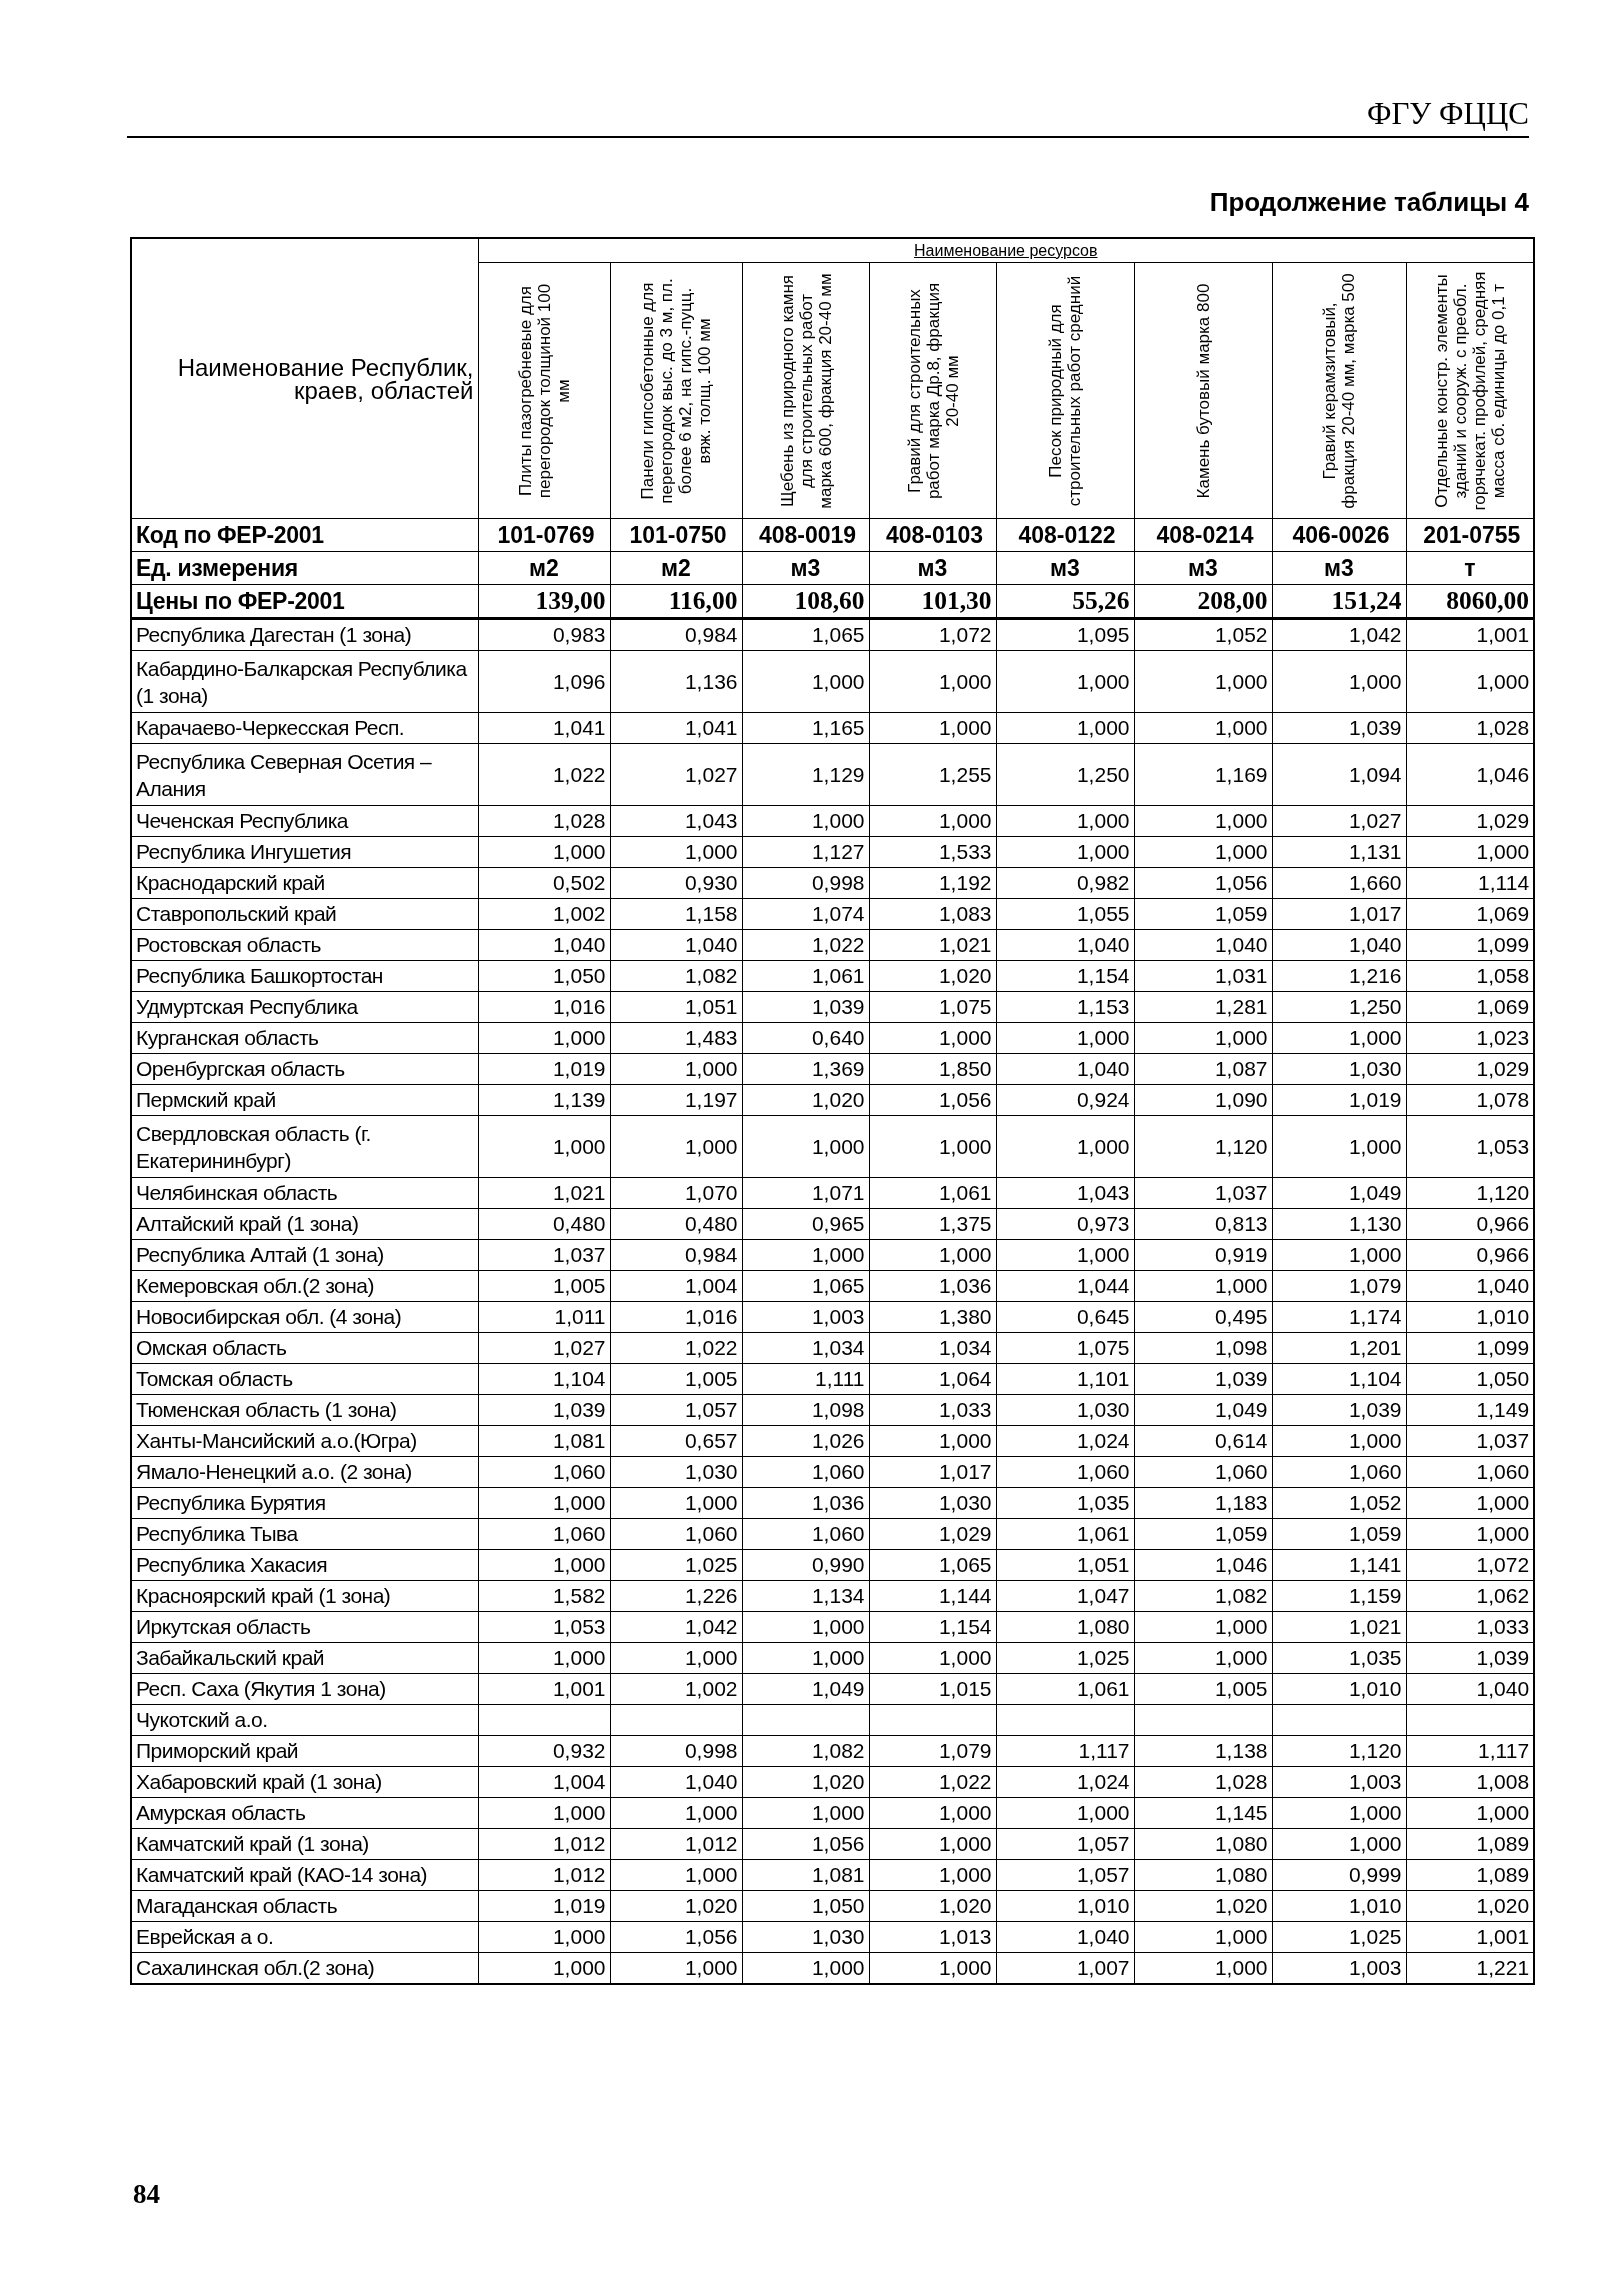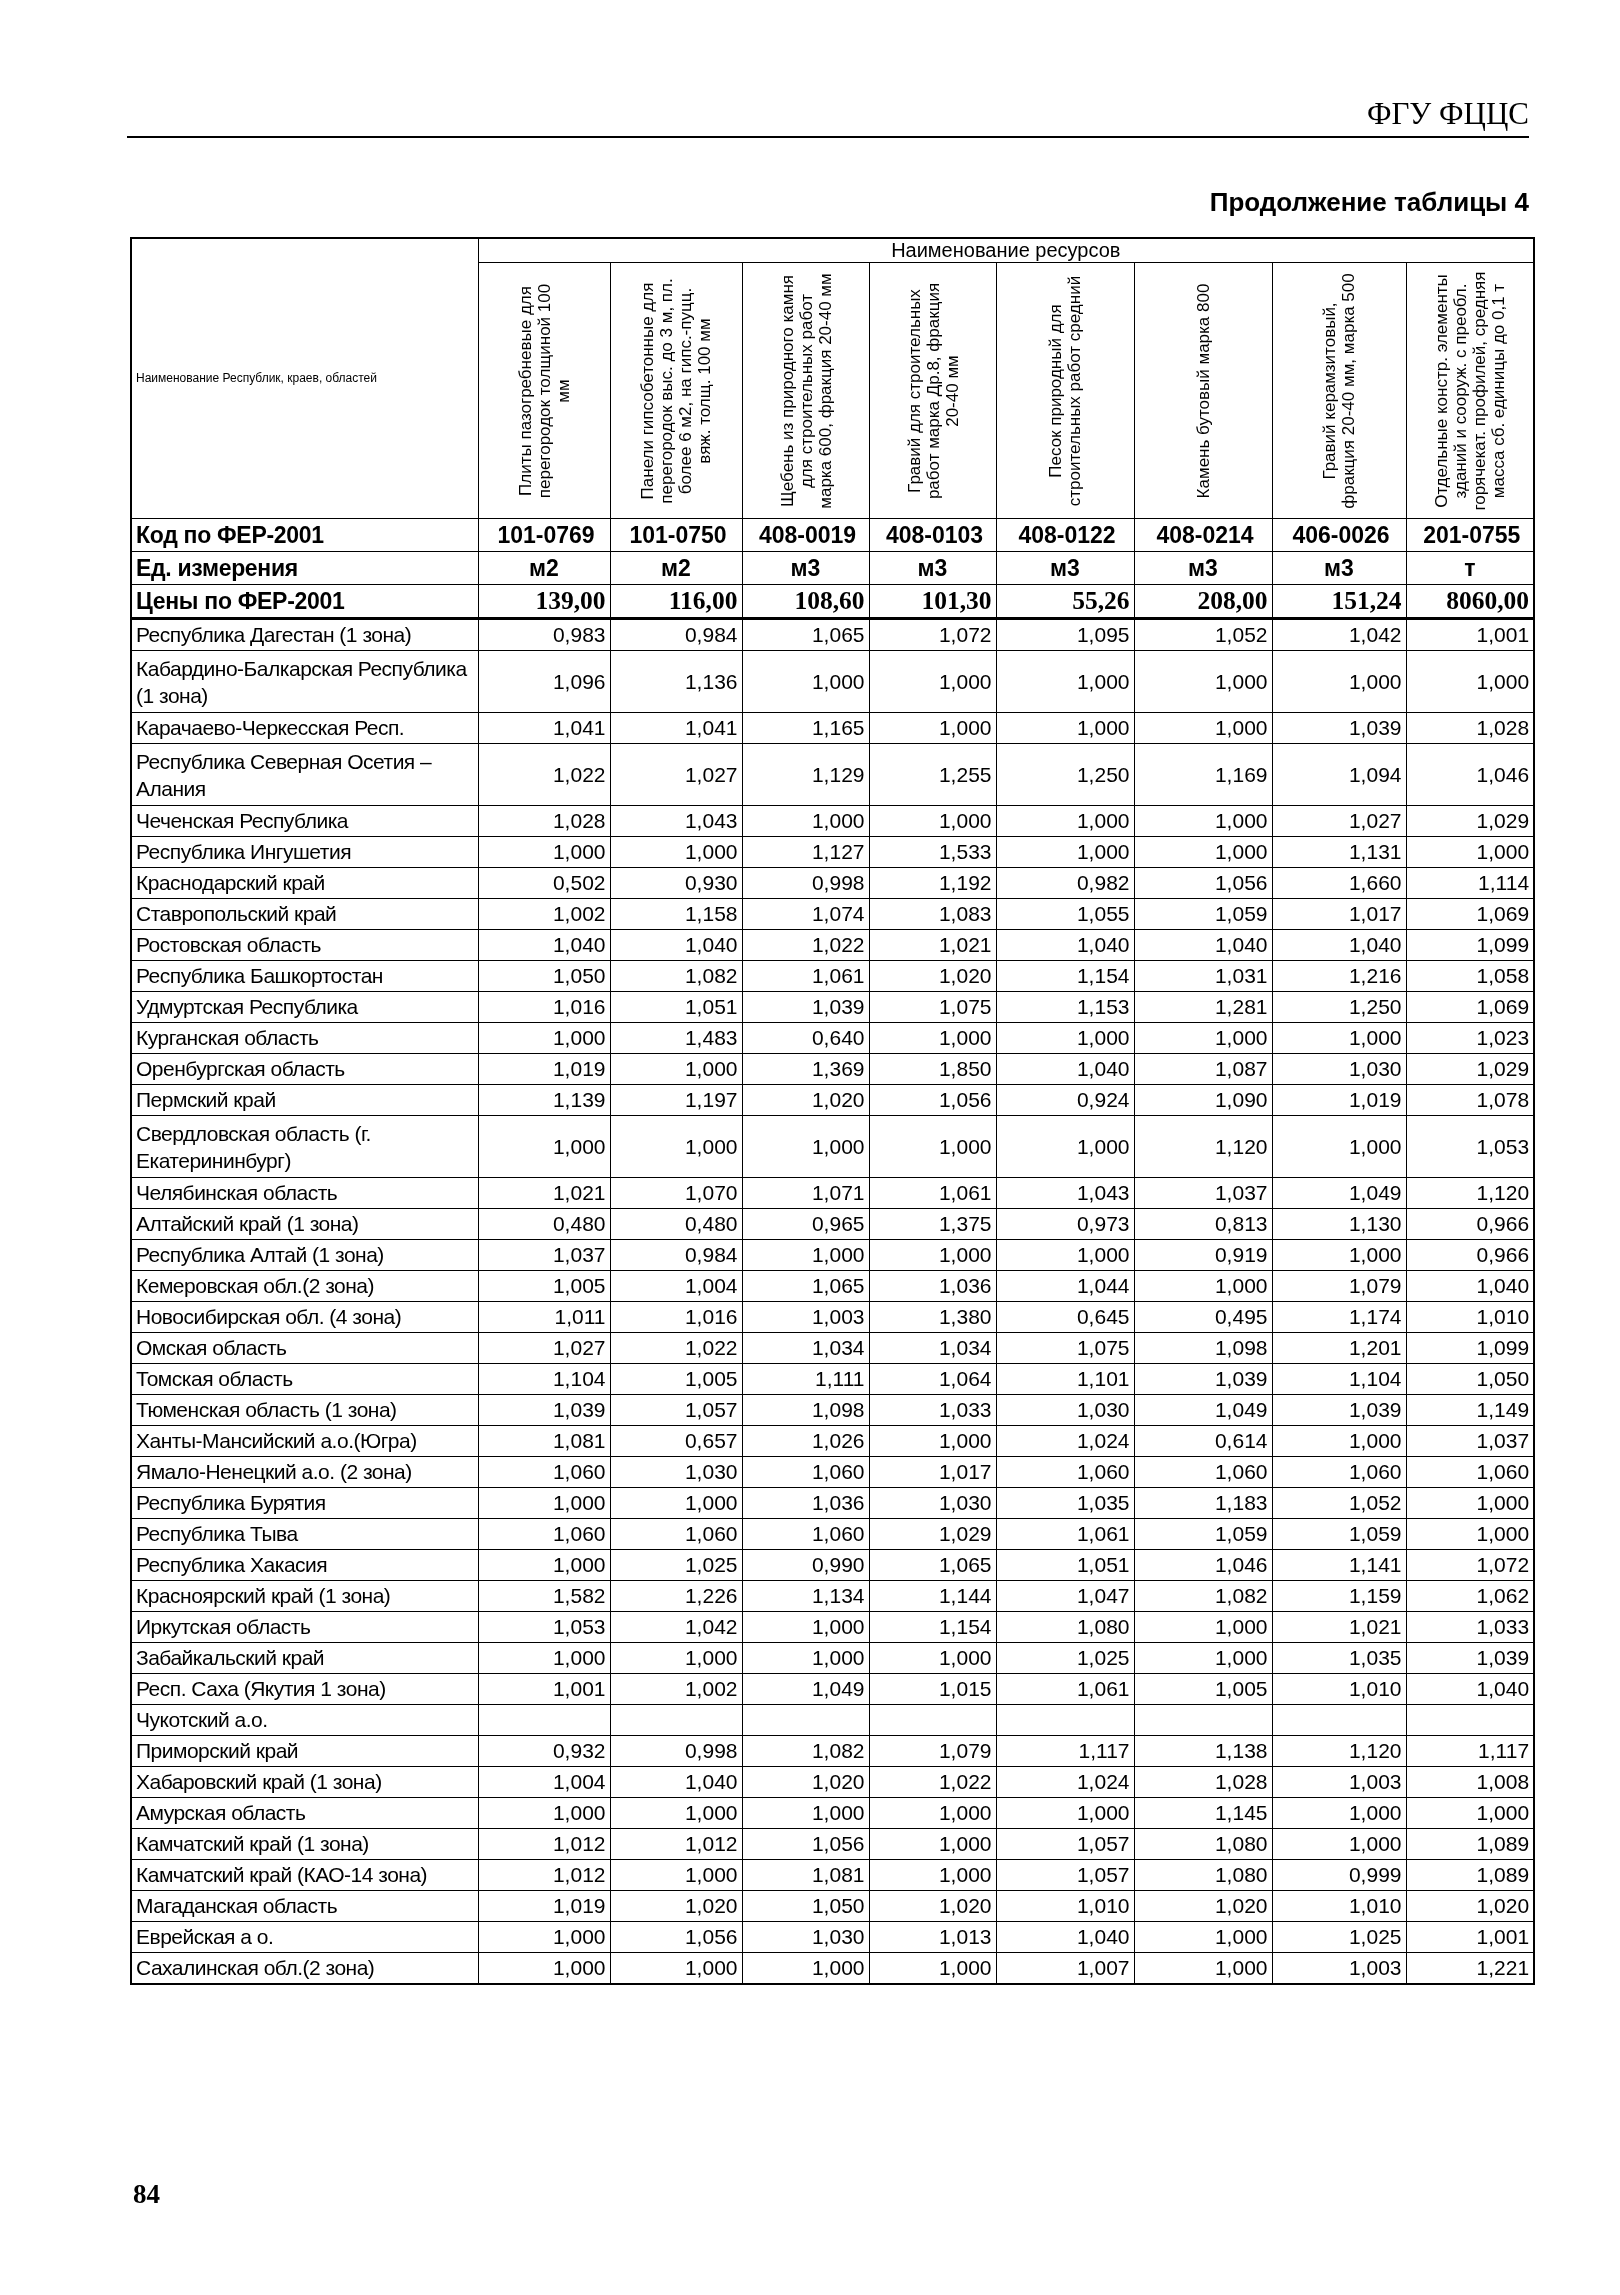--- a/index.html
+++ b/index.html
@@ -15,22 +15,22 @@
     position: absolute; right: 91px; top: 187px;
     font-family: "Liberation Sans", sans-serif; font-weight: bold; font-size: 26px;
   }
   table.idx {
     position: absolute; left: 130px; top: 237px; width: 1402px;
     border-collapse: collapse; table-layout: fixed;
     font-family: "Liberation Sans", sans-serif; font-size: 21.5px;
     border: 2.7px double #000;
   }
   table.idx td, table.idx th { border: 1.3px solid #000; padding: 0 4px; overflow: hidden; }
-  th.region-head { font-weight: normal; font-size: 12px; text-align: left; line-height: 23px; }
-  th.resources-head { font-weight: normal; font-size: 20px; height: 23px; text-align: center; }
+  th.region-head { font-weight: normal; font-size: 24px; text-align: right; line-height: 23px; }
+  th.resources-head { font-weight: normal; font-size: 16px; height: 23px; text-align: center; text-decoration: underline; }
   th.rot { height: 255px; padding: 0; font-weight: normal; vertical-align: middle; }
   th.rot .rot-wrap { width: 100%; height: 255px; position: relative; }
   th.rot .rot-text {
     position: absolute; left: 50%; top: 50%;
     width: 242px; transform: translate(-50%, -50%) rotate(-90deg);
     font-size: 17px; line-height: 19px; text-align: center; white-space: normal;
   }
   tr.meta td { font-weight: bold; height: 32px; font-size: 23px; margin-left: 32px; }
   tr.meta td.lbl { font-family: "Liberation Sans", sans-serif; letter-spacing: -0.3px; }
   tr.meta.code td.val { text-align: center; padding-left: 8px; }

